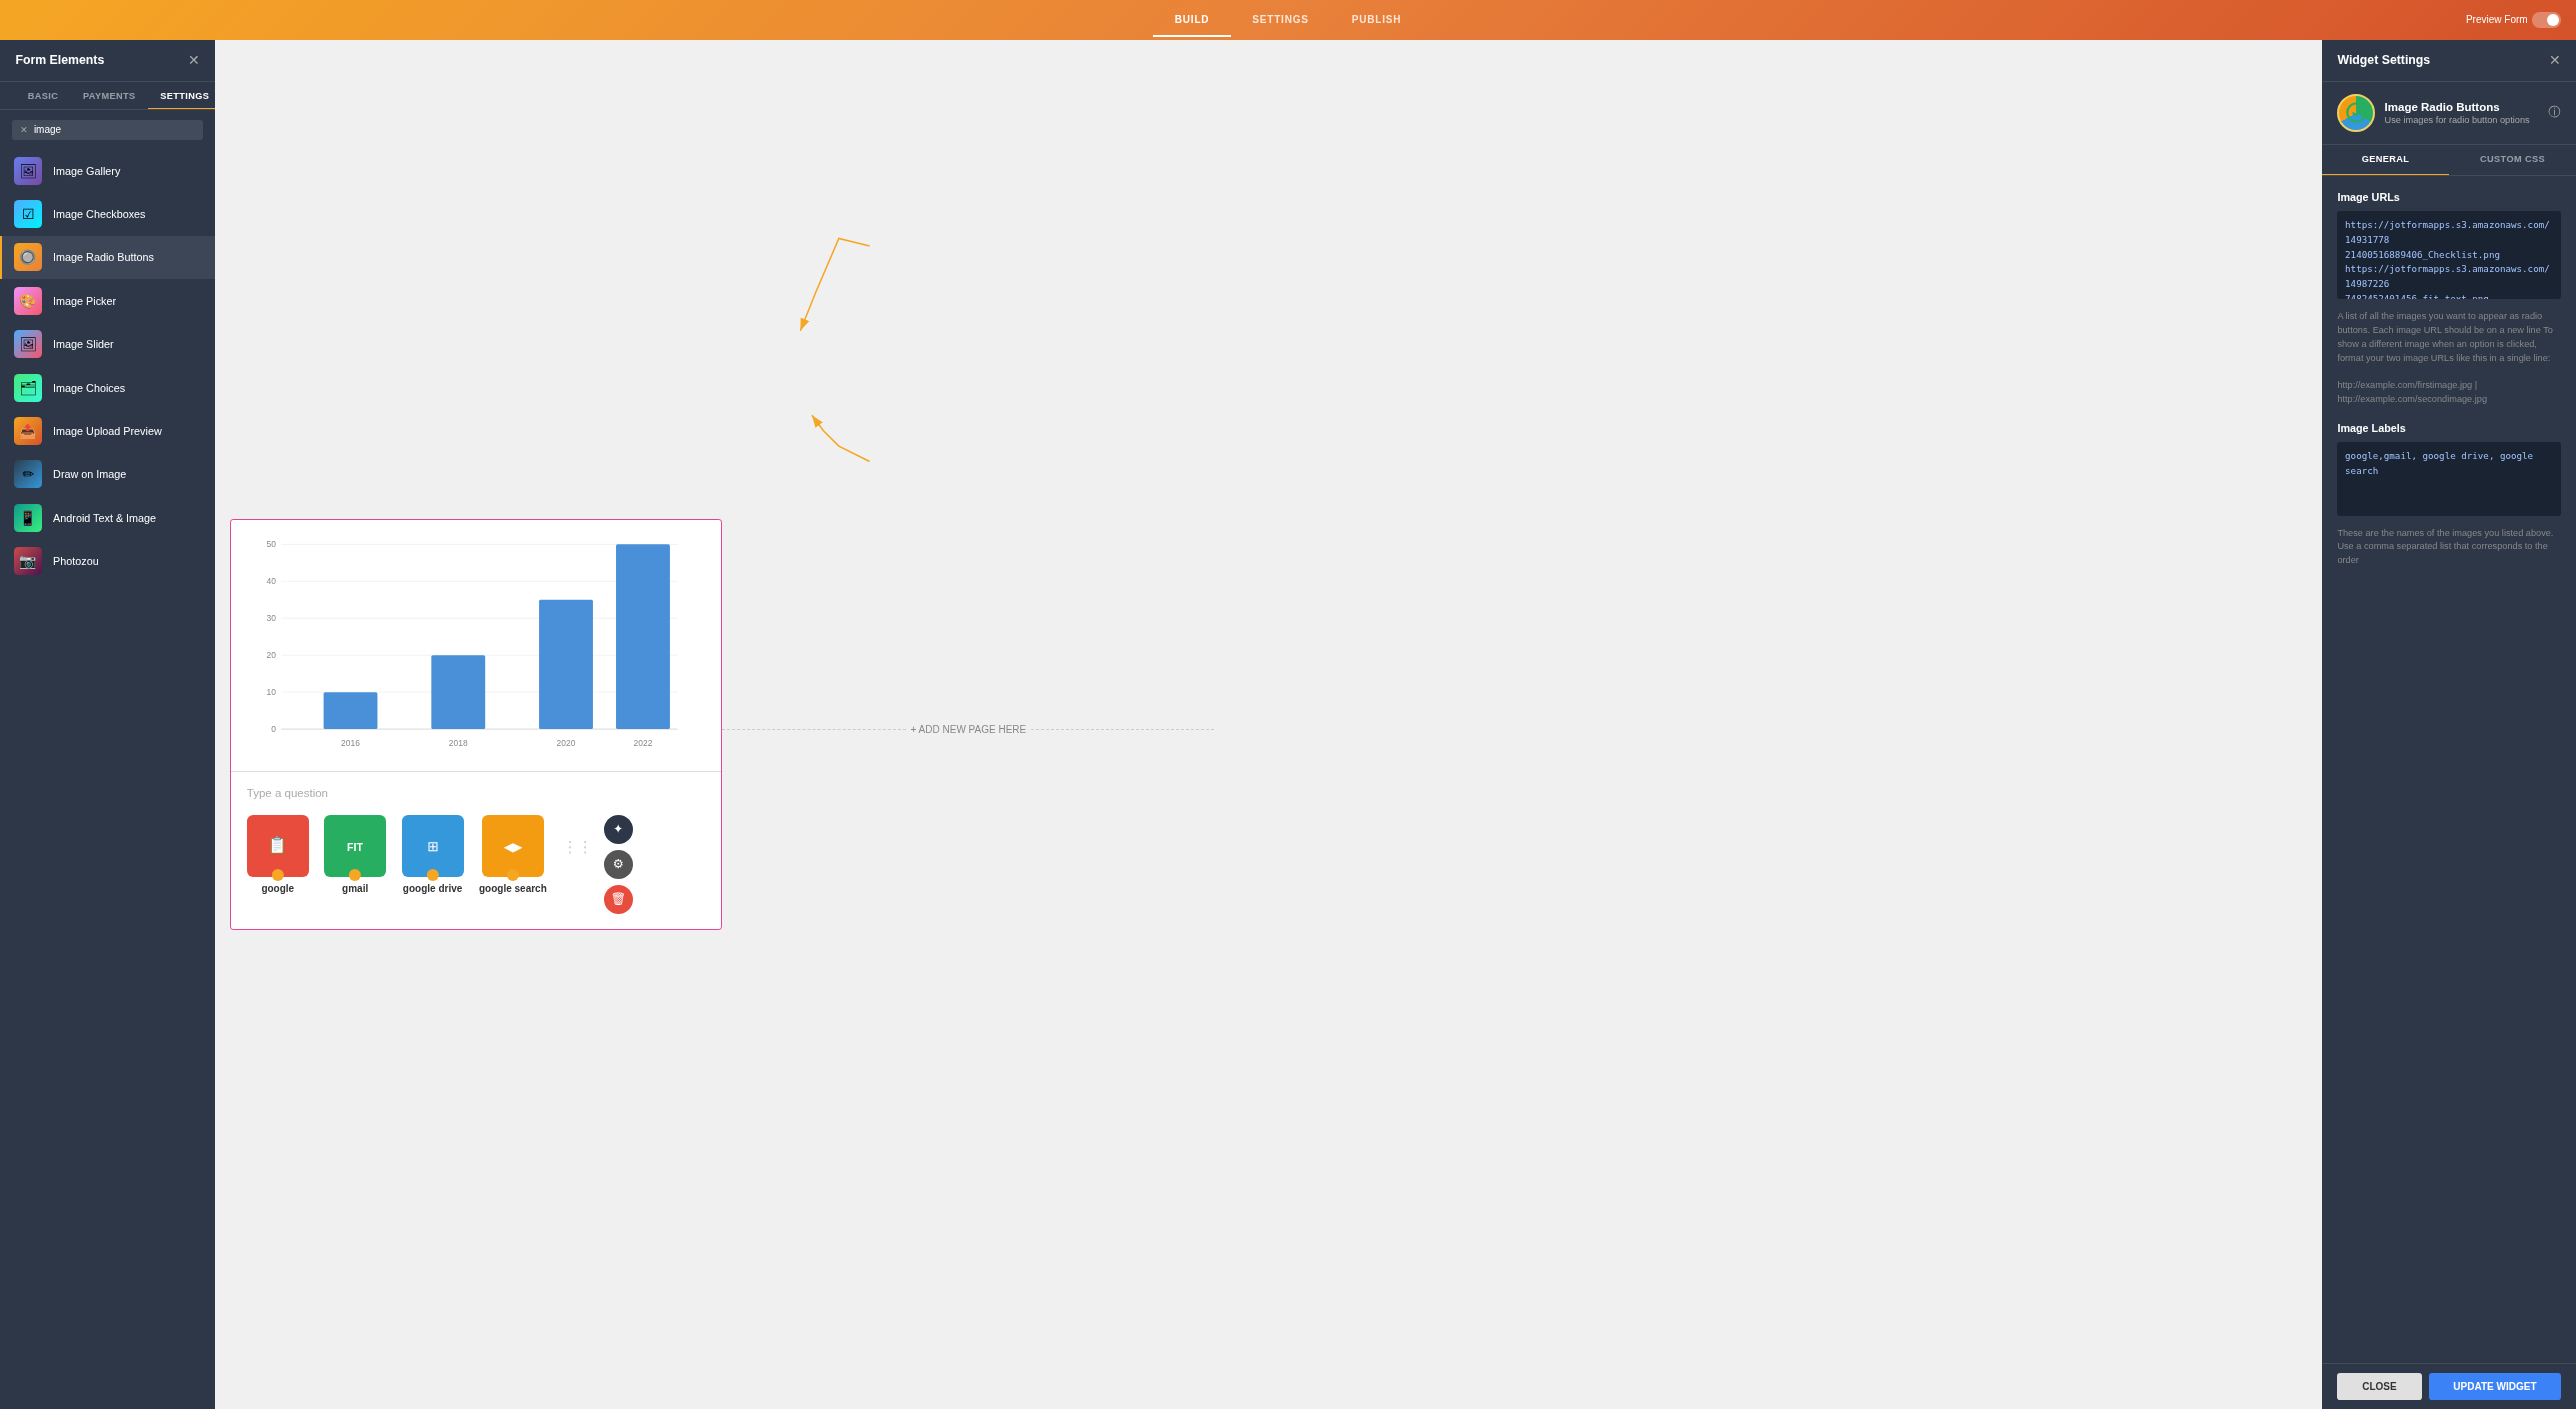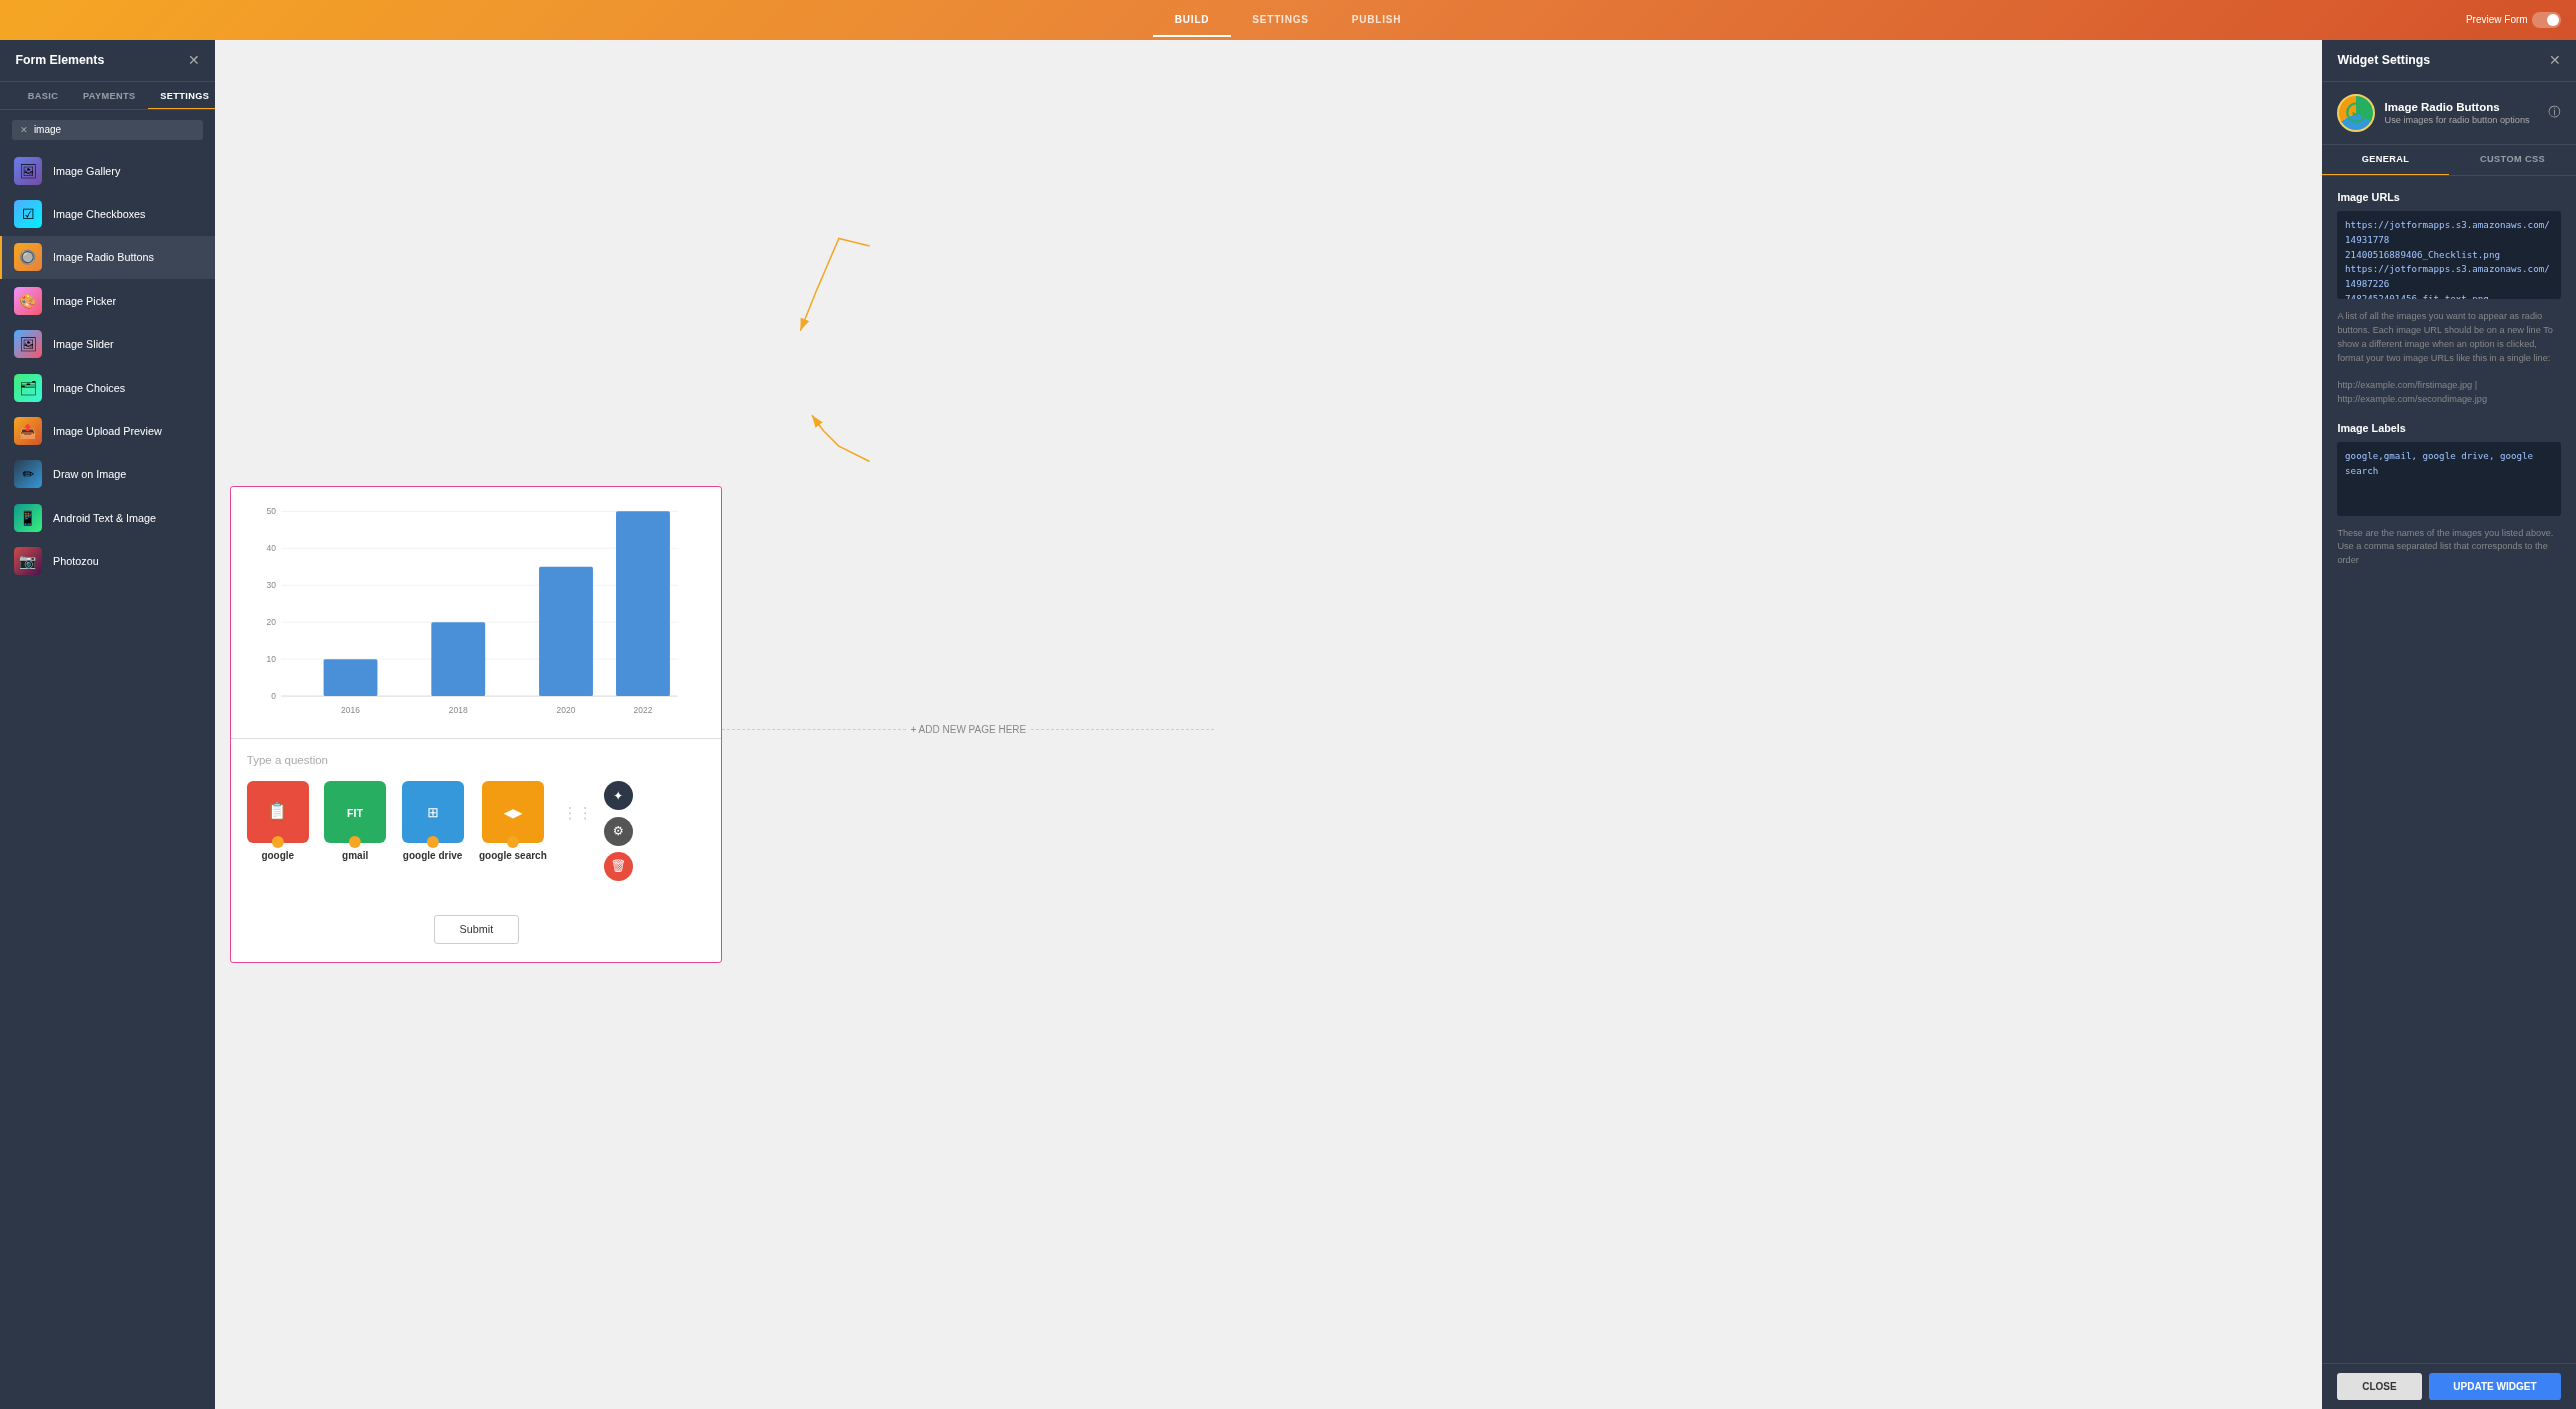--- a/index.html
+++ b/index.html
@@ -566,23 +566,20 @@
           <div style="color:#ccc; font-size:15.4px; padding-top:23px; margin-left:7.7px;">⋮⋮</div>
 
           <div class="action-buttons-col" style="margin-left:3.1px;">
             <div class="action-btn action-btn-dark">✦</div>
             <div class="action-btn action-btn-gray">⚙</div>
             <div class="action-btn action-btn-red">🗑</div>
           </div>
         </div>
       </div>
 
-      <div class="submit-section">
-        <button class="submit-btn">Submit</button>
-      </div>
     </div>
 
     <div class="add-page-bar">
       <div class="add-page-line"></div>
       <span>+ ADD NEW PAGE HERE</span>
       <div class="add-page-line"></div>
     </div>
   </div>
 
   <div class="right-sidebar">

